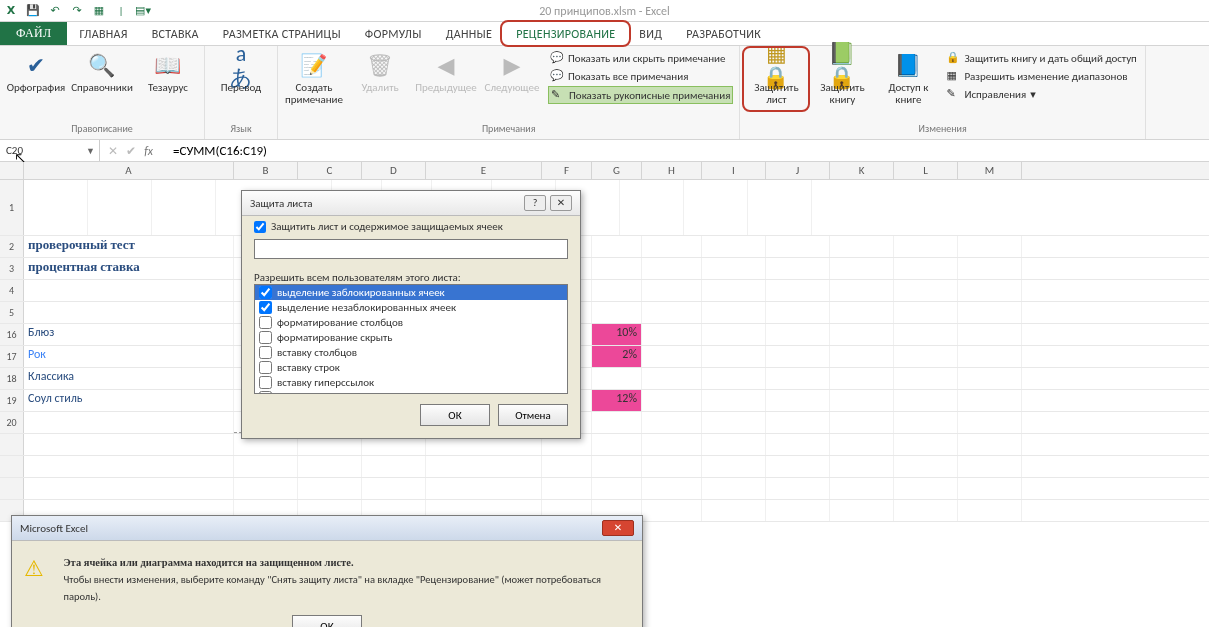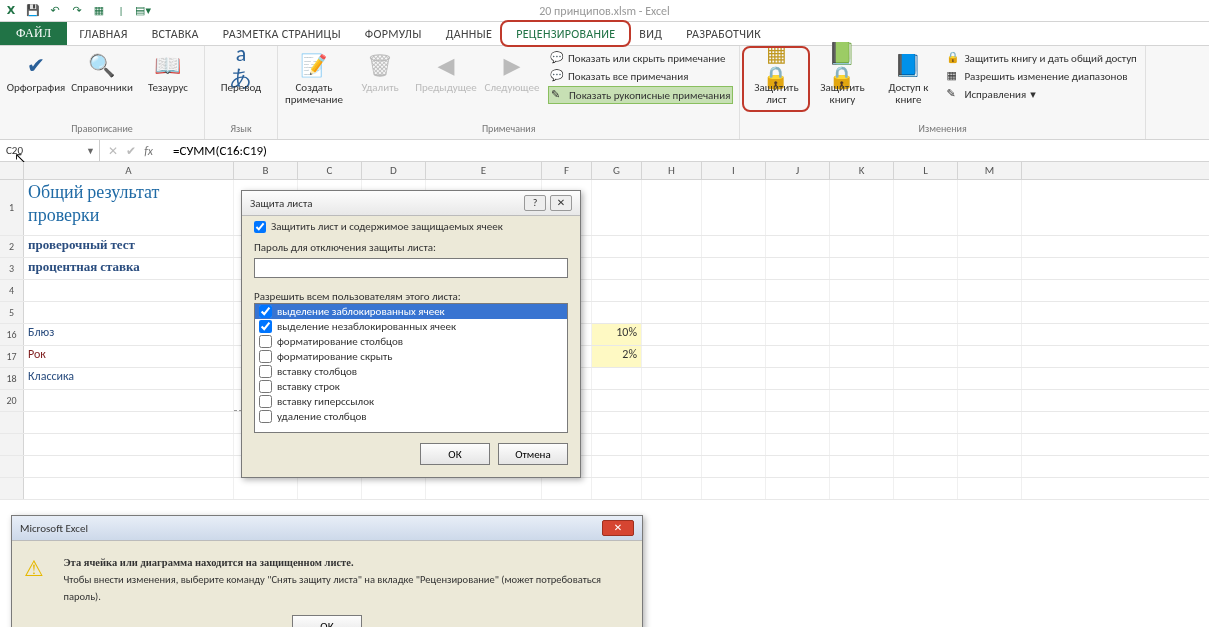--- a/index.html
+++ b/index.html
@@ -49,35 +49,35 @@
   .col-E { width: 116px; } .col-F { width: 50px; } .col-G { width: 50px; } .col-H { width: 60px; }
   .col-I { width: 64px; } .col-J { width: 64px; } .col-K { width: 64px; } .col-L { width: 64px; } .col-M { width: 64px; }
   .rows { }
   .row { display: flex; border-bottom: 1px solid #e8e8e8; }
   .rh { width: 24px; background:#f3f3f3; border-right:1px solid #d4d4d4; text-align:center; font-size:10px; color:#555; display:flex;align-items:center;justify-content:center; }
   .cell { border-right: 1px solid #f0f0f0; padding: 1px 4px; font-size: 12px; overflow: hidden; white-space: nowrap; }
   .row1 { height: 56px; } .row2,.row3,.row5 { height: 22px; } .row-normal { height: 22px; }
   .title-cell { font-family: Cambria, serif; color: #1f6aa5; font-size: 18px; font-weight: normal; line-height:1.3; }
   .bold-blue { font-family: Cambria, serif; color: #2a4d7f; font-weight: bold; font-size: 13px; }
   .link-text { color: #2a4d7f; text-decoration: underline; }
-  .pct-cell { background: #fef9c3; text-align: right; padding-right: 4px; }
+  .pct-cell { background: #ec4899; text-align: right; padding-right: 4px; }
   .orange-num { text-align: right; color: #e67e22; font-size: 11px; }
   .dotted-bottom { border-bottom:1px dashed #999; }
 
   
   .dialog { position: absolute; background: #ece9d8; border: 1px solid #7a7a7a; box-shadow: 2px 2px 6px rgba(0,0,0,.3); font-size: 11px; }
   .dlg-protect { left: 241px; top: 190px; width: 340px; }
   .dlg-title { background: linear-gradient(#fdfdfd,#e8e8e8); border-bottom:1px solid #bbb; padding: 4px 8px; display:flex; align-items:center; justify-content:space-between; }
   .dlg-title .wbtns { display:flex; gap:4px; }
   .dlg-title .wbtn { width:22px; height:16px; border:1px solid #999; background:#eee; text-align:center; font-size:10px; line-height:14px; cursor:pointer; border-radius:2px;}
   .dlg-body { padding: 2px 12px 12px; }
   .chk-row { display:flex; align-items:center; gap:5px; padding:2px 0; }
   .chk-row input { width:12px; height:12px; }
   .pwd-input { width: 100%; height: 20px; border:1px solid #7a7a7a; margin:4px 0 8px; padding:0 4px; }
-  .perm-box { border:1px solid #7a7a7a; background:#fff; height: 130px; overflow-y:auto; }
+  .perm-box { border:1px solid #7a7a7a; background:#fff; height: 110px; overflow-y:auto; }
   .perm-row { display:flex; align-items:center; gap:5px; padding:1px 4px; }
   .perm-row.selected { background:#3874d1; color:#fff; }
   .dlg-btns { display:flex; justify-content:flex-end; gap:8px; margin-top:10px; }
   .dlg-btn { width:70px; height:22px; border:1px solid #7a7a7a; background: linear-gradient(#fdfdfd,#e5e5e5); cursor:pointer; font-size:11px; }
 
   
   .dlg-alert { left: 11px; top: 515px; width: 632px; }
   .dlg-alert .dlg-title { background: linear-gradient(#e8eef7,#cdd9ea); }
   .dlg-alert .close-red { background:#d64531; color:#fff; border:1px solid #9c2f1f; width:32px; }
   .alert-body { padding: 14px 12px 10px; display:flex; gap:12px; align-items:flex-start; }
@@ -236,21 +236,20 @@
     <div class="col-h col-H">H</div>
     <div class="col-h col-I">I</div>
     <div class="col-h col-J">J</div>
     <div class="col-h col-K">K</div>
     <div class="col-h col-L">L</div>
     <div class="col-h col-M">M</div>
   </div>
   <div class="rows">
     <div class="row row1">
       <div class="rh">1</div>
-      <div class="cell col-A title-cell" style="white-space:normal">Общий результат проверки</div>
       <div class="cell col-B"></div>
         <div class="cell col-C"></div>
         <div class="cell col-D"></div>
         <div class="cell col-E"></div>
         <div class="cell col-F"></div>
         <div class="cell col-G"></div>
         <div class="cell col-H"></div>
         <div class="cell col-I"></div>
         <div class="cell col-J"></div>
         <div class="cell col-K"></div>
@@ -332,21 +331,21 @@
         <div class="cell col-G pct-cell">10%</div>
         <div class="cell col-H"></div>
         <div class="cell col-I"></div>
         <div class="cell col-J"></div>
         <div class="cell col-K"></div>
         <div class="cell col-L"></div>
         <div class="cell col-M"></div>
       </div>
     <div class="row row-normal">
         <div class="rh">17</div>
-        <div class="cell col-A" style="color:#7f1d1d">Рок</div>
+        <div class="cell col-A" style="color:#3b82f6">Рок</div>
         <div class="cell col-B"></div>
         <div class="cell col-C"></div>
         <div class="cell col-D"></div>
         <div class="cell col-E">няя граница ставки</div>
         <div class="cell col-F"></div>
         <div class="cell col-G pct-cell">2%</div>
         <div class="cell col-H"></div>
         <div class="cell col-I"></div>
         <div class="cell col-J"></div>
         <div class="cell col-K"></div>
@@ -355,20 +354,36 @@
       </div>
     <div class="row row-normal">
         <div class="rh">18</div>
         <div class="cell col-A" style="color:#2a4d7f">Классика</div>
         <div class="cell col-B"></div>
         <div class="cell col-C"></div>
         <div class="cell col-D"></div>
         <div class="cell col-E"></div>
         <div class="cell col-F"></div>
         <div class="cell col-G"></div>
+        <div class="cell col-H"></div>
+        <div class="cell col-I"></div>
+        <div class="cell col-J"></div>
+        <div class="cell col-K"></div>
+        <div class="cell col-L"></div>
+        <div class="cell col-M"></div>
+      </div>
+    <div class="row row-normal">
+        <div class="rh">19</div>
+        <div class="cell col-A" style="color:#2a4d7f">Соул стиль</div>
+        <div class="cell col-B"></div>
+        <div class="cell col-C"></div>
+        <div class="cell col-D"></div>
+        <div class="cell col-E link-text">ентная ставка</div>
+        <div class="cell col-F"></div>
+        <div class="cell col-G pct-cell">12%</div>
         <div class="cell col-H"></div>
         <div class="cell col-I"></div>
         <div class="cell col-J"></div>
         <div class="cell col-K"></div>
         <div class="cell col-L"></div>
         <div class="cell col-M"></div>
       </div>
     <div class="row row-normal">
         <div class="rh">20</div>
         <div class="cell col-A"></div>
@@ -458,21 +473,20 @@
     <div class="wbtns">
       <div class="wbtn">?</div>
       <div class="wbtn">✕</div>
     </div>
   </div>
   <div class="dlg-body">
     <label class="chk-row">
         <input type="checkbox" checked="" style="">
         <span>Защитить лист и содержимое защищаемых ячеек</span>
       </label>
-    <div style="margin-top:6px">Пароль для отключения защиты листа:</div>
     <input class="pwd-input" type="password" style="">
     <div style="margin-top:4px">Разрешить всем пользователям этого листа:</div>
     <div class="perm-box">
       <div class="perm-row selected">
           <input type="checkbox" checked="" style="">
           <span>выделение заблокированных ячеек</span>
         </div>
       <div class="perm-row">
           <input type="checkbox" checked="" style="">
           <span>выделение незаблокированных ячеек</span>

